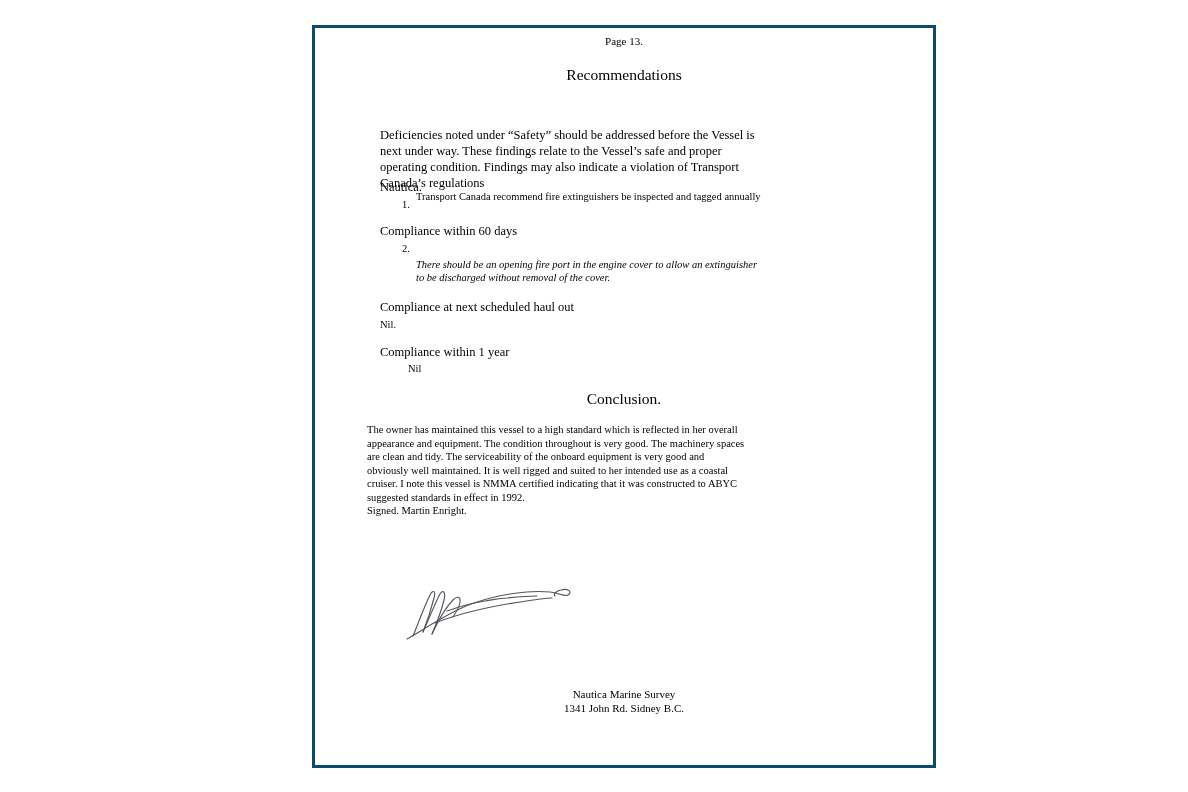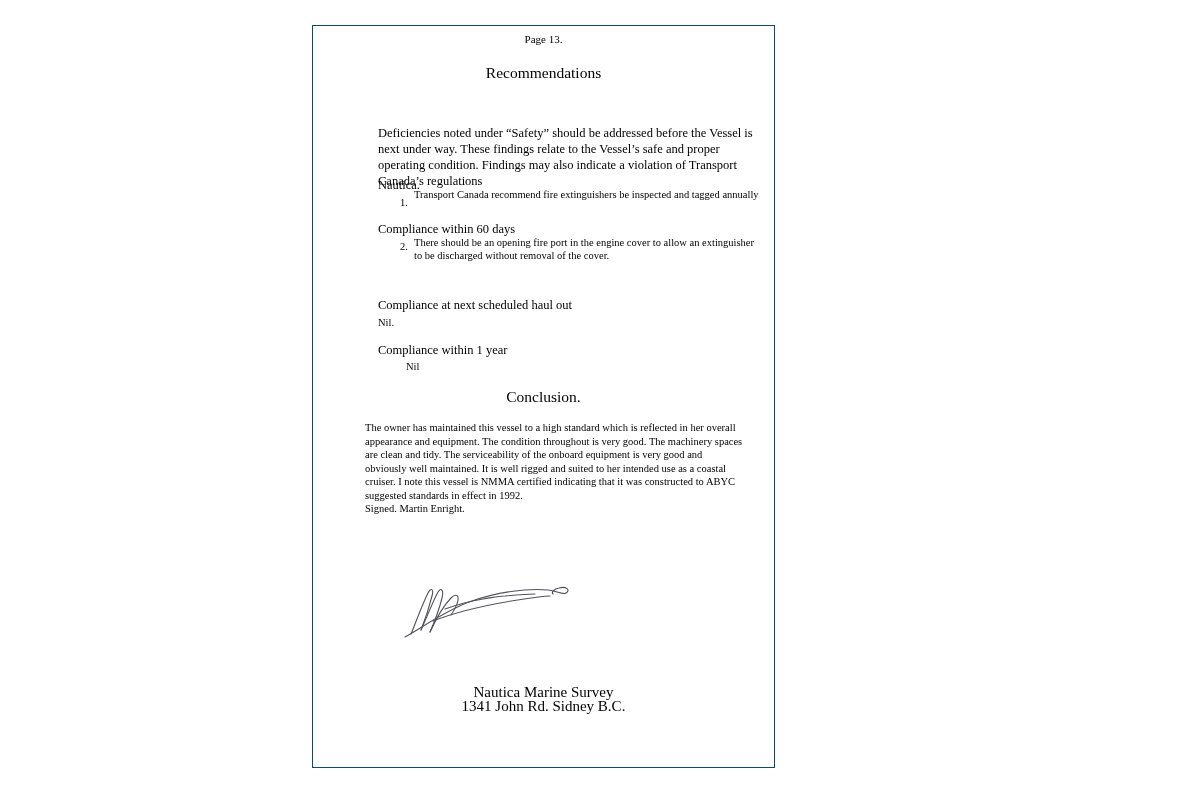--- a/index.html
+++ b/index.html
@@ -10,51 +10,51 @@
     height: 792px;
     background: #ffffff;
     font-family: "Liberation Serif", "DejaVu Serif", serif;
     color: #000000;
     overflow: hidden;
   }
   .page {
     position: absolute;
     left: 312px;
     top: 25px;
-    width: 463px;
+    width: 624px;
     height: 743px;
     background: #ffffff;
-    border: 1px solid #0c4a6e;
+    border: 3px solid #0c4a6e;
   }
   .abs { position: absolute; }
   .centered { left: 0; width: 100%; text-align: center; }
   .lines { white-space: pre-line; }
 
   .page-number   { top: 7px;  font-size: 11px; line-height: 13px; }
   .doc-title     { top: 38px; font-size: 15.5px; line-height: 18px; }
 
   .body-lg  { font-size: 12.5px; line-height: 16px; }
   .subhead  { font-size: 12.5px; line-height: 14px; }
   .body-sm  { font-size: 10.5px; line-height: 13px; }
 
   .intro         { top: 71px;  left: 65px; width: 440px; margin-top: 28px; }
   .safety-head   { top: 152px; left: 65px; }
   .item1-num     { top: 170px; left: 87px; }
   .item1-text    { top: 162px; left: 101px; width: 410px; }
   .comp60-head   { top: 196px; left: 65px; }
   .item2-num     { top: 214px; left: 87px; }
-  .item2-text    { top: 210px; left: 101px; width: 400px; }
+  .item2-text    { top: 230px; left: 101px; width: 400px; font-style: italic; }
   .haulout-head  { top: 272px; left: 65px; }
   .haulout-val   { top: 290px; left: 65px; }
   .yr1-head      { top: 317px; left: 65px; }
   .yr1-val       { top: 334px; left: 65px; margin-left: 28px; }
   .concl-title   { top: 362px; }
   .concl-body    { top: 395px; left: 52px; width: 440px; font-size: 10.5px; line-height: 13.5px; }
   .signature-box { top: 553px; left: 90px; width: 172px; height: 60px; }
-  .footer-block  { top: 660px; font-size: 15px; line-height: 13.5px; }
+  .footer-block  { top: 660px; font-size: 11px; line-height: 13.5px; }
 </style>
 </head>
 <body>
 
 <div class="canvas">
   <div class="page">
 
     <div class="abs centered page-number">Page 13.</div>
 
     <div class="abs centered doc-title">Recommendations</div>

